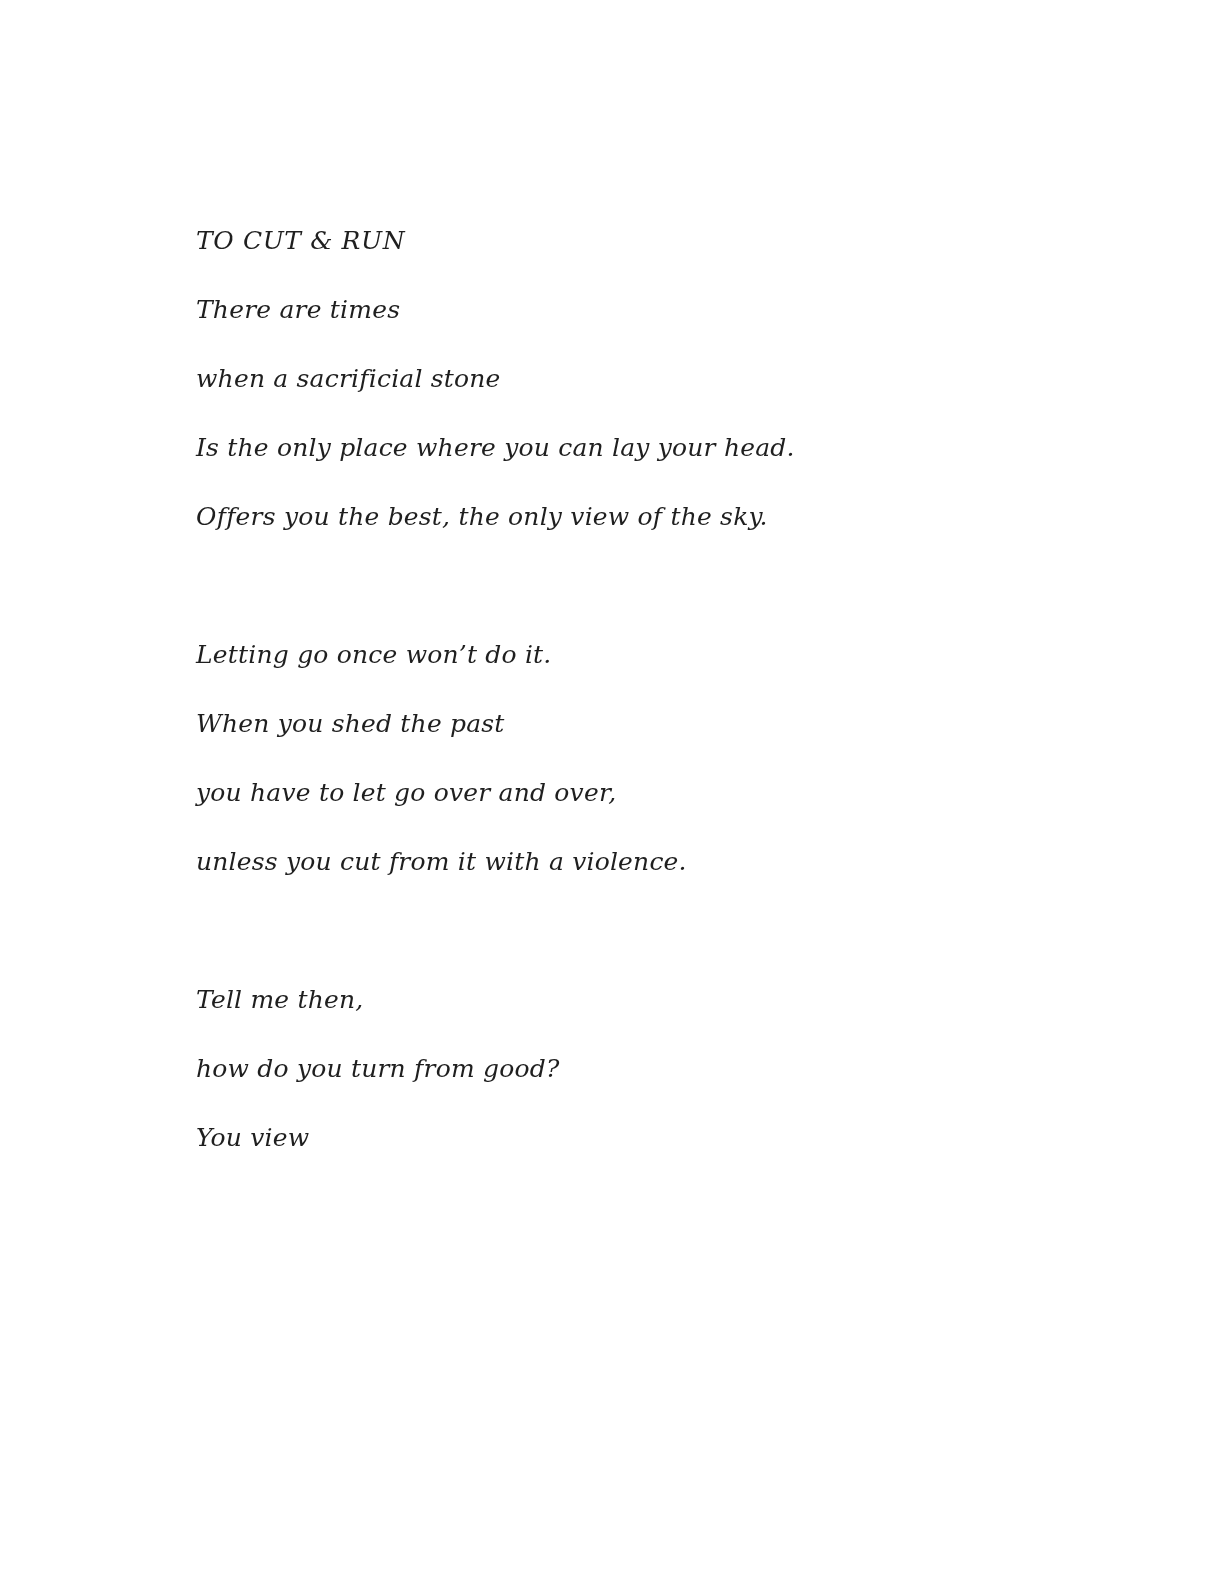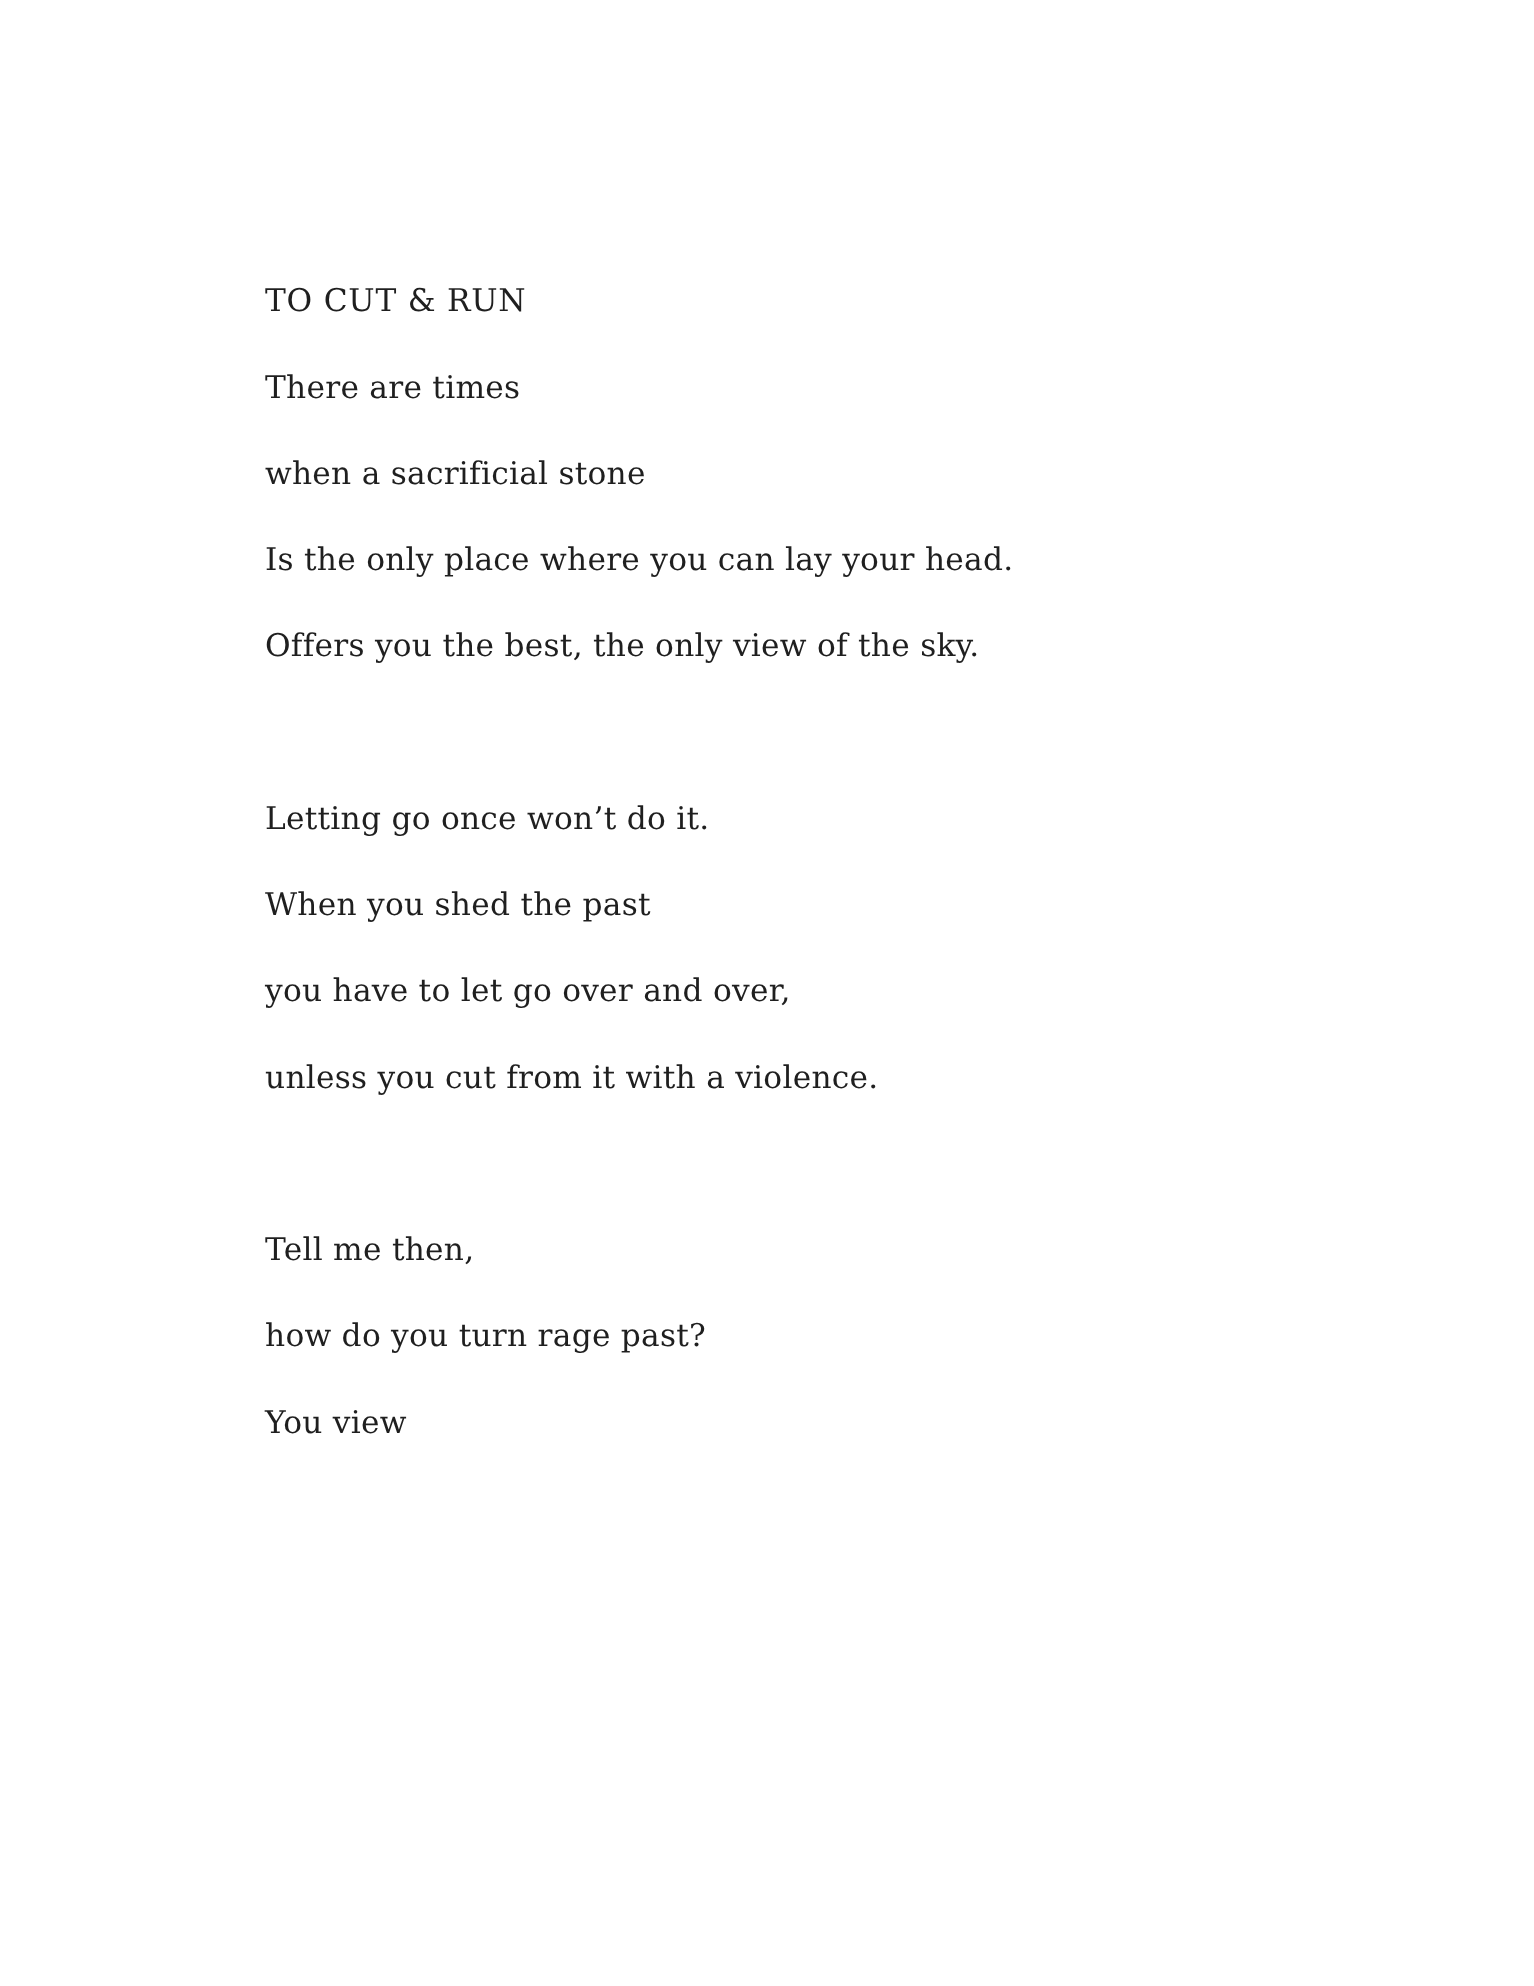--- a/index.html
+++ b/index.html
@@ -25,23 +25,24 @@
     position: absolute;
     left: 196px;
     top: 228px;
     width: 900px;
   }
   .line {
     font-size: 25px;
     line-height: 1.0;
     letter-spacing: 0.2px;
     color: #1f1f1f;
-    margin: 0 0 44px 16px;
+    margin: 0 0 44px 0;
     white-space: pre-wrap;
     min-height: 25px;
+    font-style: italic;
   }
   .line.title {
     letter-spacing: 0.6px;
   }
   .line.blank {
     margin-bottom: 44px;
     min-height: 25px;
   }
 </style>
 </head>
@@ -54,16 +55,16 @@
     <p class="line">when a sacrificial stone</p>
     <p class="line">Is the only place where you can lay your head.</p>
     <p class="line">Offers you the best, the only view of the sky.</p>
     <p class="line blank"></p>
     <p class="line">Letting go once won’t do it.</p>
     <p class="line">When you shed the past</p>
     <p class="line">you have to let go over and over,</p>
     <p class="line">unless you cut from it with a violence.</p>
     <p class="line blank"></p>
     <p class="line">Tell me then,</p>
-    <p class="line">how do you turn rage past?</p>
+    <p class="line">how do you turn from good?</p>
     <p class="line">You view</p>
   </div>
 </div>
 
 </body></html>

